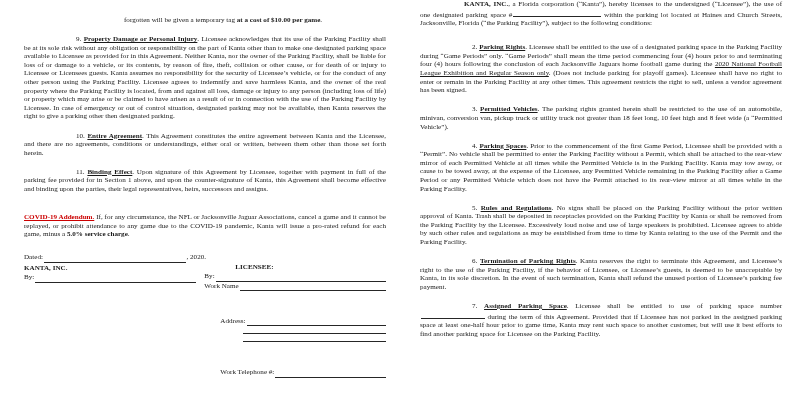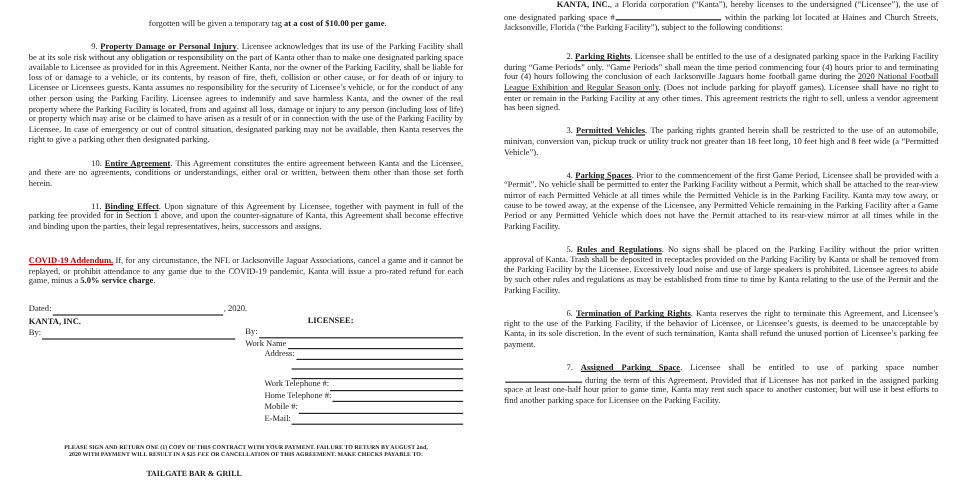--- a/index.html
+++ b/index.html
@@ -75,23 +75,23 @@
   }
   .sig-left  { width: 186px; }
   .sig-right { width: 196px; margin-left: 8px; }
   .sig-cols { display: flex; }
   .firm {
     font-weight: bold;
     margin-top: 1px;
   }
   .licensee-title {
     font-weight: bold;
-    margin-left: 52px;
-  }
-  .ind-16 { padding-left: 16px; }
+    margin-left: 31px;
+  }
+  .ind-16 { padding-left: 16px; margin-top: 26px; }
   .ind-32 { padding-left: 38px; }
 
   
   .notice {
     margin-top: 17px;
     font-size: 4.9px;
     line-height: 6.4px;
     font-weight: bold;
     text-align: center;
     padding: 0 6px;

